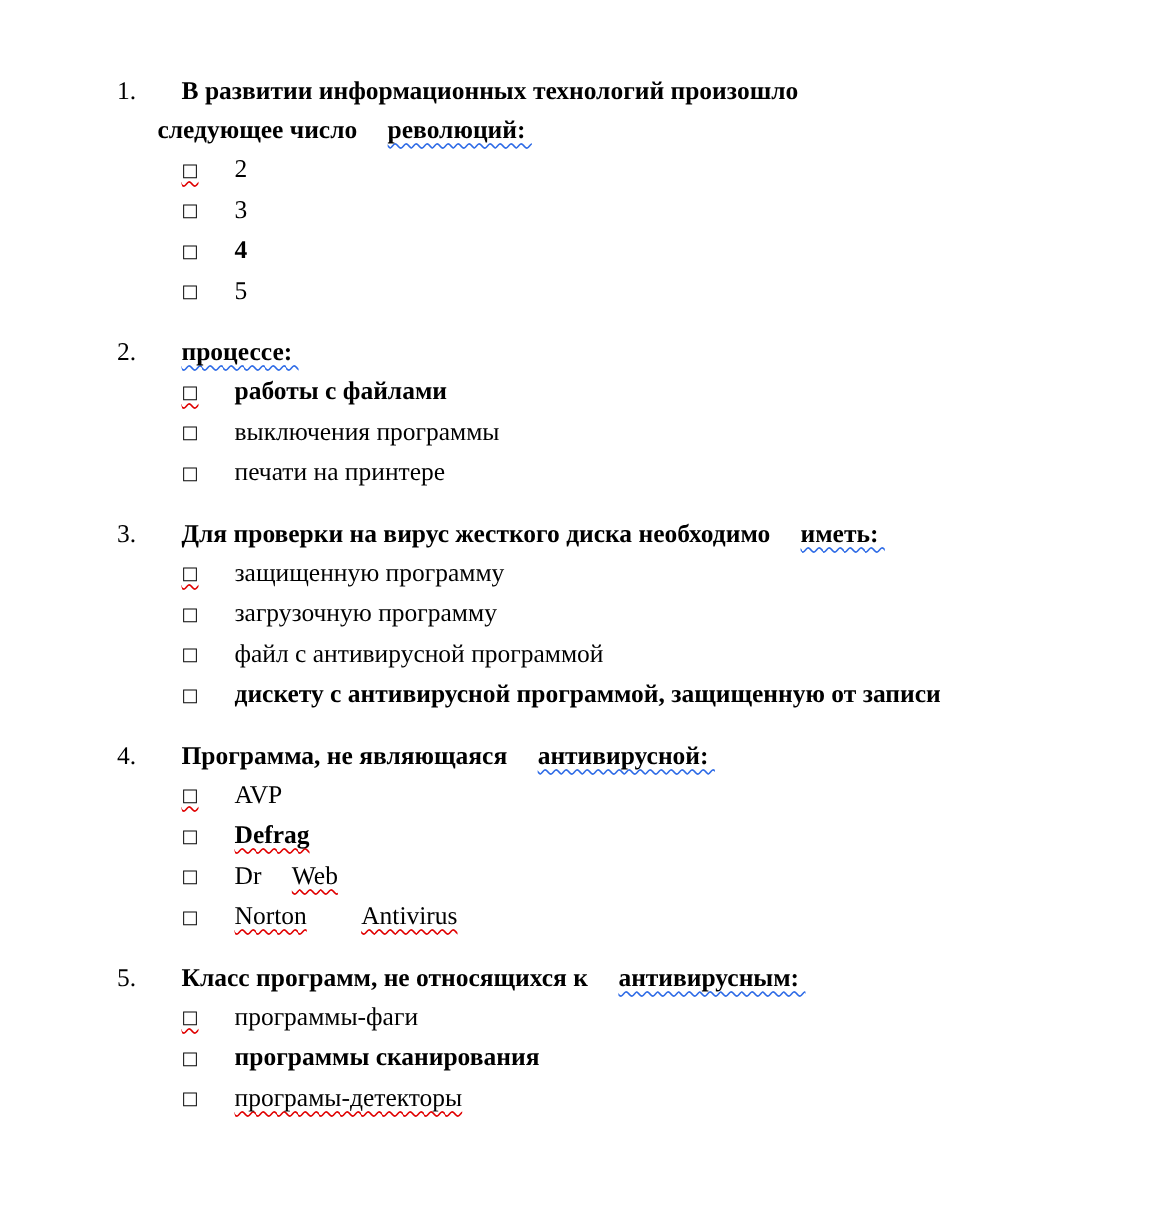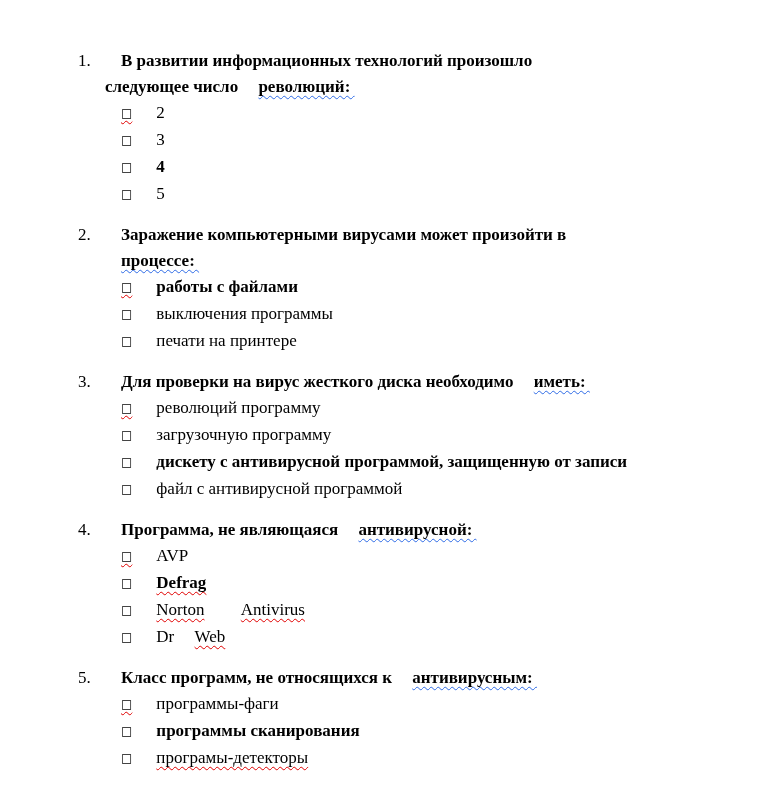--- a/index.html
+++ b/index.html
@@ -68,51 +68,50 @@
         <div class="options">
           <div class="option"><span class="marker wavy-red">□</span><span>2</span></div>
           <div class="option"><span class="marker">□</span><span>3</span></div>
           <div class="option bold"><span class="marker">□</span><span>4</span></div>
           <div class="option"><span class="marker">□</span><span>5</span></div>
         </div>
       </div>
       <div class="question">
         <div class="q-row">
           <span class="q-num">2.</span>
-          <div class="q-title"><span>Заражение компьютерными вирусами может произойти в
-</span><span class="wavy-blue">процессе: </span></div>
+          <div class="q-title"><span class="wavy-blue">процессе: </span></div>
         </div>
         <div class="options">
           <div class="option bold"><span class="marker wavy-red">□</span><span>работы с файлами</span></div>
           <div class="option"><span class="marker">□</span><span>выключения программы</span></div>
           <div class="option"><span class="marker">□</span><span>печати на принтере</span></div>
         </div>
       </div>
       <div class="question">
         <div class="q-row">
           <span class="q-num">3.</span>
           <div class="q-title"><span>Для проверки на вирус жесткого диска необходимо </span><span class="wavy-blue">иметь: </span></div>
         </div>
         <div class="options">
-          <div class="option"><span class="marker wavy-red">□</span><span>революций программу</span></div>
+          <div class="option"><span class="marker wavy-red">□</span><span>защищенную программу</span></div>
           <div class="option"><span class="marker">□</span><span>загрузочную программу</span></div>
+          <div class="option"><span class="marker">□</span><span>файл с антивирусной программой</span></div>
           <div class="option bold"><span class="marker">□</span><span>дискету с антивирусной программой, защищенную от записи</span></div>
-          <div class="option"><span class="marker">□</span><span>файл с антивирусной программой</span></div>
         </div>
       </div>
       <div class="question">
         <div class="q-row">
           <span class="q-num">4.</span>
           <div class="q-title"><span>Программа, не являющаяся </span><span class="wavy-blue">антивирусной: </span></div>
         </div>
         <div class="options">
           <div class="option"><span class="marker wavy-red">□</span><span>AVP</span></div>
           <div class="option bold"><span class="marker">□</span><span class="wavy-red">Defrag</span></div>
+          <div class="option"><span class="marker">□</span><span>Dr </span><span class="wavy-red">Web</span></div>
           <div class="option"><span class="marker">□</span><span class="wavy-red">Norton</span><span> </span><span class="wavy-red">Antivirus</span></div>
-          <div class="option"><span class="marker">□</span><span>Dr </span><span class="wavy-red">Web</span></div>
         </div>
       </div>
       <div class="question">
         <div class="q-row">
           <span class="q-num">5.</span>
           <div class="q-title"><span>Класс программ, не относящихся к </span><span class="wavy-blue">антивирусным: </span></div>
         </div>
         <div class="options">
           <div class="option"><span class="marker wavy-red">□</span><span>программы-фаги</span></div>
           <div class="option bold"><span class="marker">□</span><span>программы сканирования</span></div>

